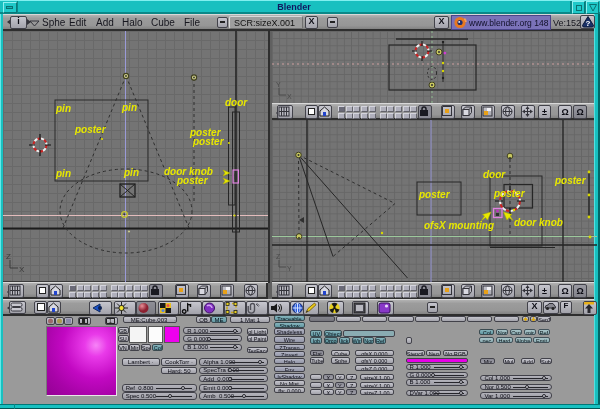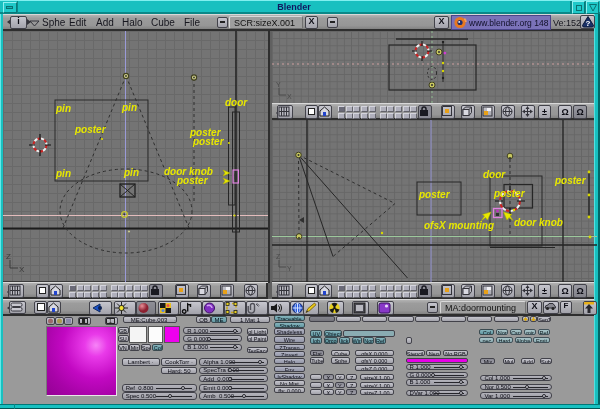--- a/index.html
+++ b/index.html
@@ -587,21 +587,20 @@
         <rect x="3" y="3" width="7" height="6" fill="#b8b8c0"></rect>
       </svg>
     </div>
 <div class="b" style="left:377px;top:300.5px;width:16.5px;height:14.5px;font-size:6px;">
       <svg width="13" height="12">
         <rect x="1" y="1" width="11" height="10" rx="2" fill="#8838c8" stroke="#3a1060"></rect>
         <circle cx="8.5" cy="4" r="1.6" fill="#e8d8f8"></circle>
       </svg>
     </div>
 <div class="b" style="left:427px;top:302px;width:11px;height:11px;font-size:6px;"><span style="display:inline-block;width:5px;height:2px;background:#222;margin-top:3px"></span></div>
-<div class="" style="position:absolute;left:440px;top:301px;width:86px;height:13px;background:#9e9e9e;border:1px solid #707070;border-top-color:#d9d9d9;border-left-color:#d9d9d9;border-radius:2px;color:#111;font-size:9px;padding:1px 0 0 4px;">MA:doormounting</div>
 <div class="b" style="left:527px;top:301px;width:15px;height:13px;font-size:6px;"><b style="font-size:9px">X</b></div>
 <div class="b" style="left:543px;top:301px;width:16px;height:13px;font-size:6px;">
       <svg width="12" height="9">
         <path d="M1 6 Q1 3 4 3 L5 1.5 L9 1.5 L10 3 Q11.5 3.5 11.5 6 Z" fill="#888890" stroke="#33333a"></path>
         <circle cx="3.5" cy="6.5" r="1.5" fill="#222"></circle>
         <circle cx="9" cy="6.5" r="1.5" fill="#222"></circle>
       </svg>
     </div>
 <div class="b" style="left:560px;top:301px;width:12px;height:13px;font-size:6px;"><b style="font-size:8px">F</b></div>
 <div class="b" style="left:583px;top:300.5px;width:14px;height:14.5px;font-size:6px;">

